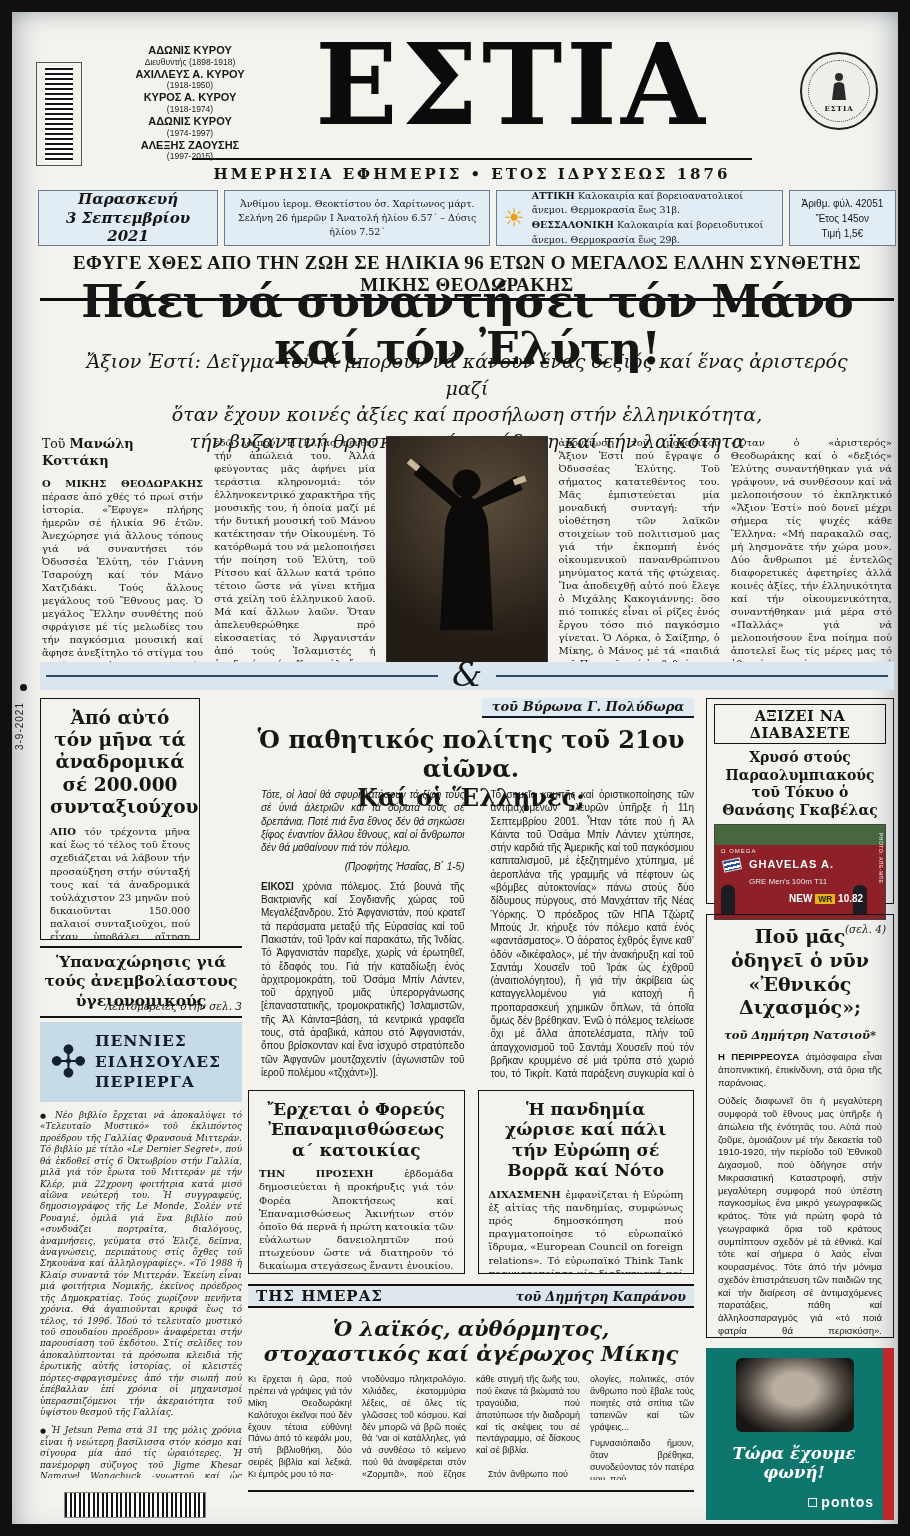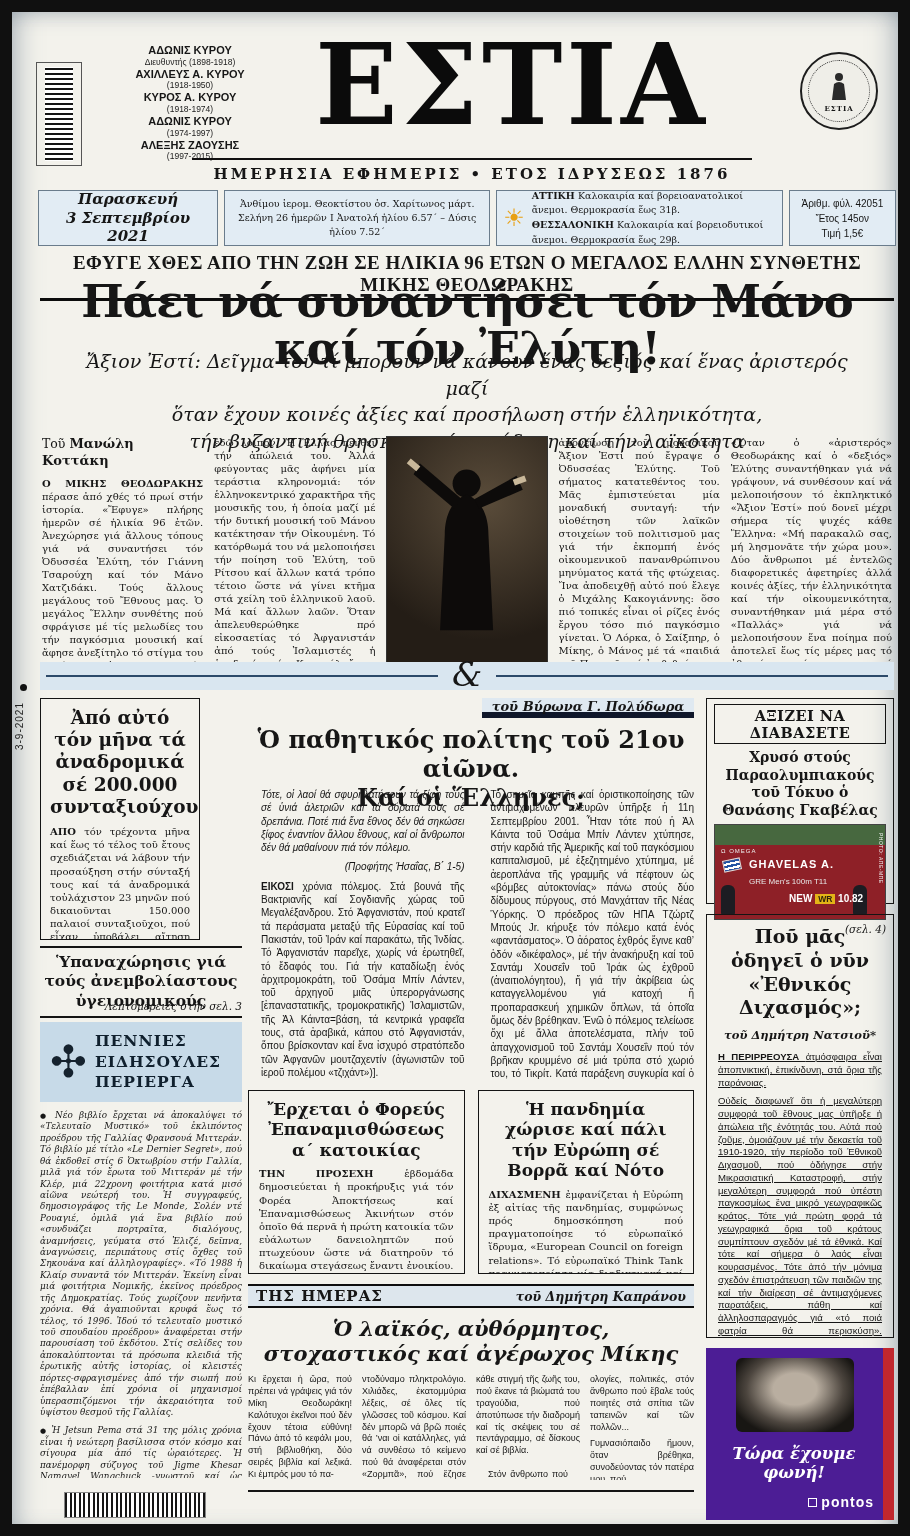--- a/index.html
+++ b/index.html
@@ -66,21 +66,21 @@
   .vacc-title{left:28px;top:940px;width:202px;text-align:center;font-weight:bold;font-size:15.5px;line-height:1.25;}
   .vacc-detail{left:28px;top:988px;width:202px;text-align:right;font-style:italic;font-size:10.5px;}
   .pennies{left:28px;top:1010px;width:202px;height:80px;background:#c7dae8;display:flex;align-items:center;gap:8px;padding:6px 10px;}
   .flower{font-size:44px;line-height:1;color:#15222e;}
   .pennies-lines{font-weight:bold;font-size:15.5px;letter-spacing:1px;line-height:1.35;color:#10202e;}
   .pitems{left:28px;top:1098px;width:202px;height:368px;overflow:hidden;font-style:italic;font-size:8.8px;line-height:1.3;text-align:justify;}
   .pitems p{margin:0 0 7px 0;}
   .pitems p::before{content:"● ";font-style:normal;font-size:7px;}
 
   
-  .pbylinebar{left:470px;top:686px;width:212px;height:20px;background:#dfe9f1;border-bottom:6px solid #0f172a;
+  .pbylinebar{left:470px;top:686px;width:212px;height:20px;background:#dfe9f1;border-bottom:2px solid #0f172a;
               text-align:center;font-style:italic;font-weight:bold;font-size:13px;line-height:18px;}
   .ptitle{left:236px;top:714px;width:446px;text-align:center;font-weight:bold;font-size:24px;line-height:1.2;}
   .pcols{left:236px;top:776px;width:446px;height:292px;display:grid;grid-template-columns:1fr 1fr;gap:13px;
          font-family:"Liberation Sans",sans-serif;font-size:10px;line-height:1.33;text-align:justify;overflow:hidden;}
   .pcols .col{overflow:hidden;}
   .epi{font-style:italic;}
   .episrc{text-align:right;font-style:italic;margin:4px 0 6px 0;}
   .pcols p{margin:0 0 6px 13px;}
 
   .midboxes{left:236px;top:1078px;width:446px;height:184px;display:flex;gap:13px;}
@@ -111,23 +111,23 @@
   .flag{position:absolute;left:8px;top:34px;width:18px;height:12px;transform:rotate(-12deg);
         background:repeating-linear-gradient(180deg,#2455a4 0 2.2px,#fff 2.2px 4.4px);border:.5px solid #ddd;}
   .ath{position:absolute;width:14px;height:30px;background:#1c1c22;border-radius:6px 6px 2px 2px;bottom:4px;}
   .credit{position:absolute;right:1px;top:8px;writing-mode:vertical-rl;font-size:5px;color:#f0f0f0;letter-spacing:.5px;}
   .pageref{text-align:right;font-style:italic;font-size:10.5px;margin-top:3px;}
 
   .natsios{left:694px;top:902px;width:188px;height:424px;border:1.5px solid #141414;padding:10px 11px;overflow:hidden;}
   .ntitle{text-align:center;font-weight:bold;font-size:19px;line-height:1.25;margin-bottom:8px;}
   .nby{text-align:center;font-style:italic;font-weight:bold;font-size:11.5px;margin-bottom:9px;}
   .nbody{font-family:"Liberation Sans",sans-serif;font-size:9.6px;line-height:1.33;text-align:justify;}
-  .nbody p{margin:0 0 6px 0;text-decoration:underline;}
-
-  .ad{left:694px;top:1336px;width:188px;height:172px;background:#4c1d95;position:absolute;overflow:hidden;color:#fff;}
+  .nbody p{margin:0 0 6px 0;}
+
+  .ad{left:694px;top:1336px;width:188px;height:172px;background:#0f766e;position:absolute;overflow:hidden;color:#fff;}
   .ad .stripe{position:absolute;right:0;top:0;width:11px;height:100%;background:#c1272d;}
   .ad .face{position:absolute;left:30px;top:10px;width:118px;height:74px;
             background:radial-gradient(ellipse at 50% 42%,#b9aea0 0 26%,#4d463f 58%,#181613 80%);border-radius:6px;}
   .ad .slogan{position:absolute;left:8px;top:96px;width:160px;text-align:center;font-style:italic;font-size:16.5px;font-weight:bold;}
   .ad .brand{position:absolute;left:8px;bottom:10px;width:160px;text-align:right;font-family:"Liberation Sans",sans-serif;
              font-weight:bold;font-size:14px;letter-spacing:1px;}
   .ad .brand .sq{display:inline-block;width:9px;height:9px;border:1.5px solid #fff;margin-right:4px;}
 
   
   .vdate{left:2px;top:690px;width:16px;writing-mode:vertical-rl;transform:rotate(180deg);
@@ -294,21 +294,21 @@
     <div>στοχαστικός καί ἀγέρωχος Μίκης</div>
   </div>
   <div class="abs timcols">
     <div class="col">Κι ἔρχεται ἡ ὥρα, πού πρέπει νά γράψεις γιά τόν Μίκη Θεοδωράκη! Καλότυχοι ἐκεῖνοι πού δέν ἔχουν τέτοια εὐθύνη! Πάνω ἀπό τό κεφάλι μου, στή βιβλιοθήκη, δύο σειρές βιβλία καί λεξικά. Κι ἐμπρός μου τό πα-</div>
     <div class="col">ντοδύναμο πληκτρολόγιο. Χιλιάδες, ἑκατομμύρια λέξεις, σέ ὅλες τίς γλῶσσες τοῦ κόσμου. Καί δέν μπορῶ νά βρῶ ποιές θά ’ναι οἱ κατάλληλες, γιά νά συνθέσω τό κείμενο πού θά ἀναφέρεται στόν «Ζορμπᾶ», πού ἔζησε ἔντονα</div>
     <div class="col">
       <p style="margin:0 0 5px 0;">κάθε στιγμή τῆς ζωῆς του, πού ἔκανε τά βιώματά του τραγούδια, πού ἀποτύπωσε τήν διαδρομή καί τίς σκέψεις του σέ πεντάγραμμο, σέ δίσκους καί σέ βιβλία.</p>
       <p style="margin:12px;">Στόν ἄνθρωπο πού δέν λογάριασε φραγμούς, ἰδε-</p>
     </div>
     <div class="col">
-      <p style="margin:0 0 5px 0;">ολογίες, πολιτικές, στόν ἄνθρωπο πού ἔβαλε τούς ποιητές στά σπίτια τῶν ταπεινῶν καί τῶν πολλῶν...</p>
+      <p style="margin:0 0 5px 0;">ολογίες, πολιτικές, στόν ἄνθρωπο πού ἔβαλε τούς ποιητές στά σπίτια τῶν ταπεινῶν καί τῶν γράψεις...</p>
       <p style="margin:0;">Γυμνασιόπαιδο ἤμουν, ὅταν βρέθηκα, συνοδεύοντας τόν πατέρα μου, πού</p>
 
     </div>
   </div>
   <div class="abs timrule"></div>
 
   <div class="abs axizei">
     <div class="axhead">ΑΞΙΖΕΙ ΝΑ ΔΙΑΒΑΣΕΤΕ</div>
     <div class="axtitle">Χρυσό στούς Παραολυμπιακούς τοῦ Τόκυο ὁ Θανάσης Γκαβέλας</div>
     <div class="sb">

